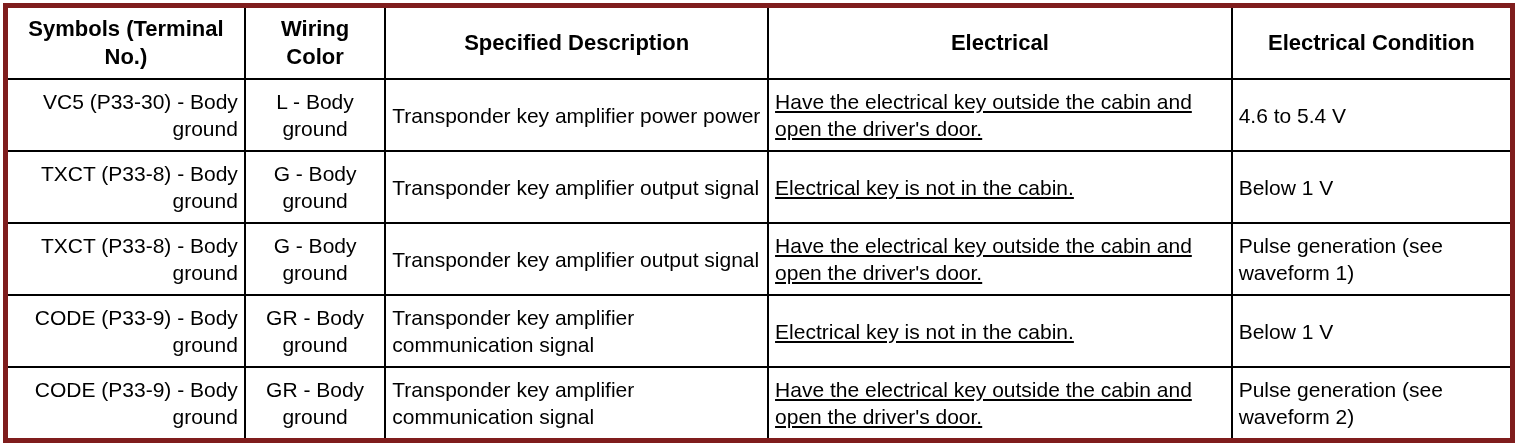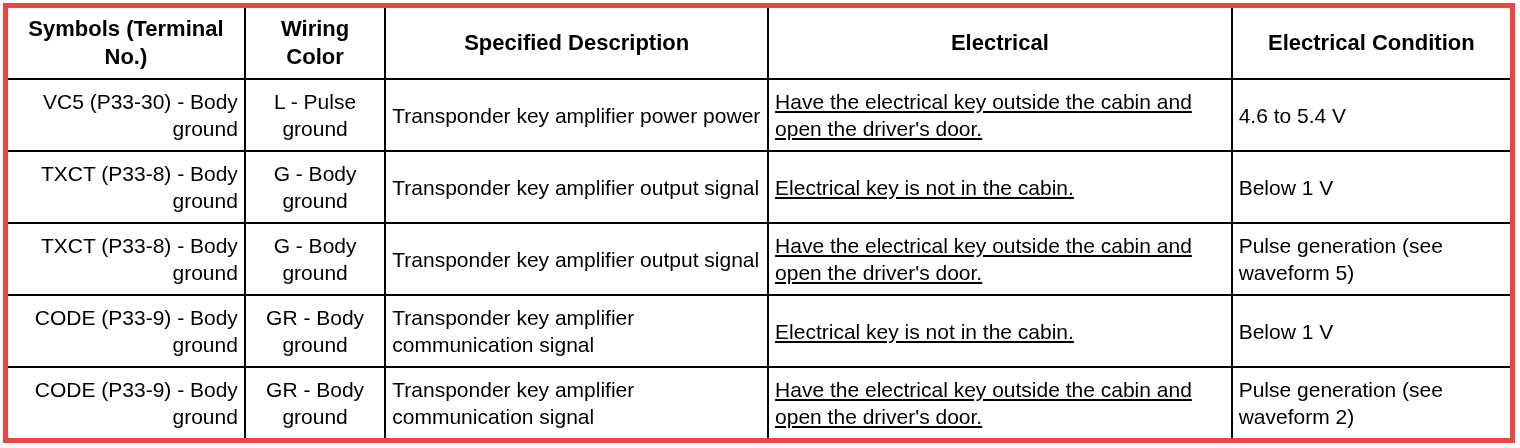--- a/index.html
+++ b/index.html
@@ -12,21 +12,21 @@
     height: 448px;
     overflow: hidden;
     font-family: "Liberation Sans", sans-serif;
     color: #000000;
   }
   table.spec-table {
     border-collapse: collapse;
     table-layout: fixed;
     width: 1512px;
     margin: 3px 0 0 3px;
-    border: 5px solid #ef4444;
+    border: 5px solid #7f1d1d;
   }
   .spec-table th,
   .spec-table td {
     border: 2px solid #000000;
     vertical-align: middle;
     font-size: 21px;
     line-height: 27px;
     padding: 2px 6px;
     overflow: hidden;
   }
@@ -68,38 +68,38 @@
       <th>Symbols (Terminal No.)</th>
       <th>Wiring Color</th>
       <th>Specified Description</th>
       <th>Electrical</th>
       <th>Electrical Condition</th>
     </tr>
   </thead>
   <tbody>
     <tr>
       <td class="cell-symbols">VC5 (P33-30) - Body ground</td>
-      <td class="cell-wiring">L - Pulse ground</td>
+      <td class="cell-wiring">L - Body ground</td>
       <td class="cell-terminal">Transponder key amplifier power power</td>
       <td class="cell-condition">Have the electrical key outside the cabin and open the driver's door.</td>
       <td class="cell-specified">4.6 to 5.4 V</td>
     </tr>
     <tr>
       <td class="cell-symbols">TXCT (P33-8) - Body ground</td>
       <td class="cell-wiring">G - Body ground</td>
       <td class="cell-terminal">Transponder key amplifier output signal</td>
       <td class="cell-condition">Electrical key is not in the cabin.</td>
       <td class="cell-specified">Below 1 V</td>
     </tr>
     <tr>
       <td class="cell-symbols">TXCT (P33-8) - Body ground</td>
       <td class="cell-wiring">G - Body ground</td>
       <td class="cell-terminal">Transponder key amplifier output signal</td>
       <td class="cell-condition">Have the electrical key outside the cabin and open the driver's door.</td>
-      <td class="cell-specified">Pulse generation (see waveform 5)</td>
+      <td class="cell-specified">Pulse generation (see waveform 1)</td>
     </tr>
     <tr>
       <td class="cell-symbols">CODE (P33-9) - Body ground</td>
       <td class="cell-wiring">GR - Body ground</td>
       <td class="cell-terminal">Transponder key amplifier communication signal</td>
       <td class="cell-condition">Electrical key is not in the cabin.</td>
       <td class="cell-specified">Below 1 V</td>
     </tr>
     <tr>
       <td class="cell-symbols">CODE (P33-9) - Body ground</td>

